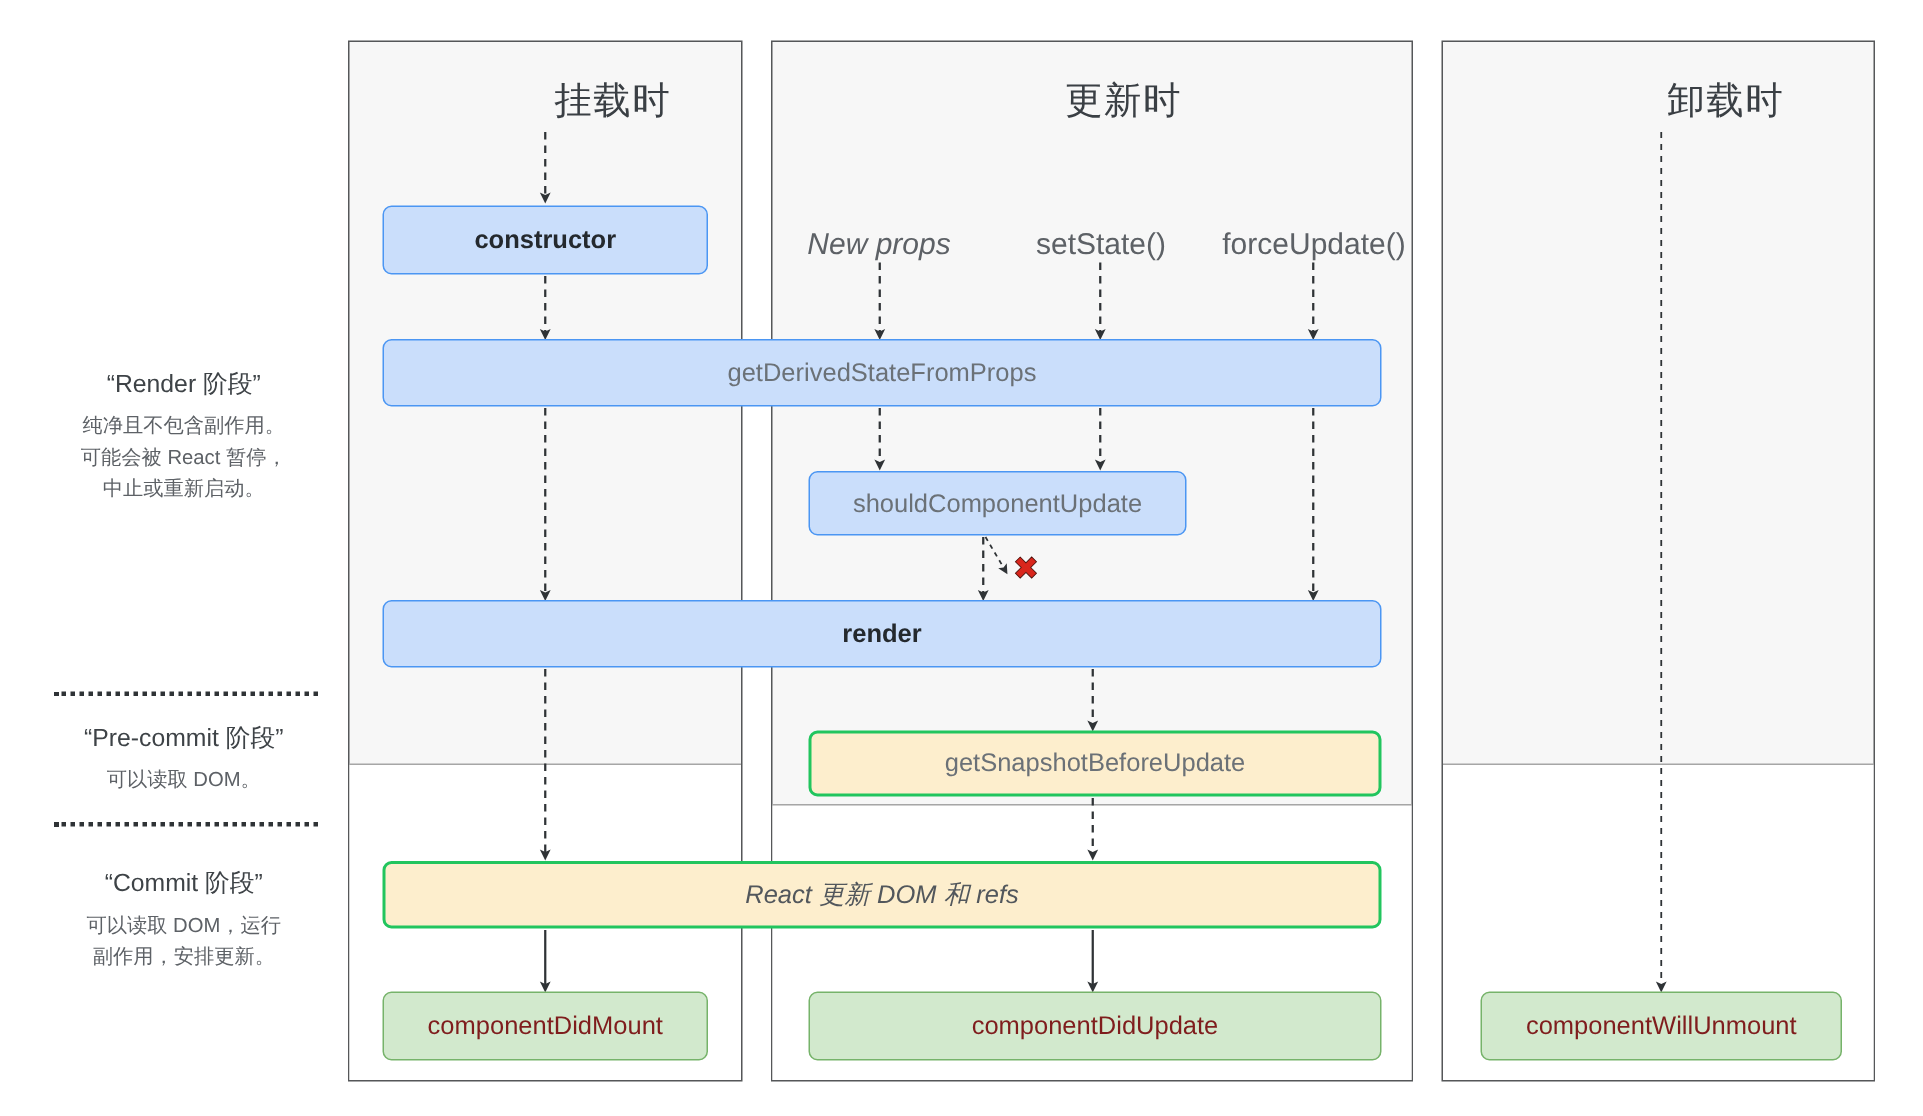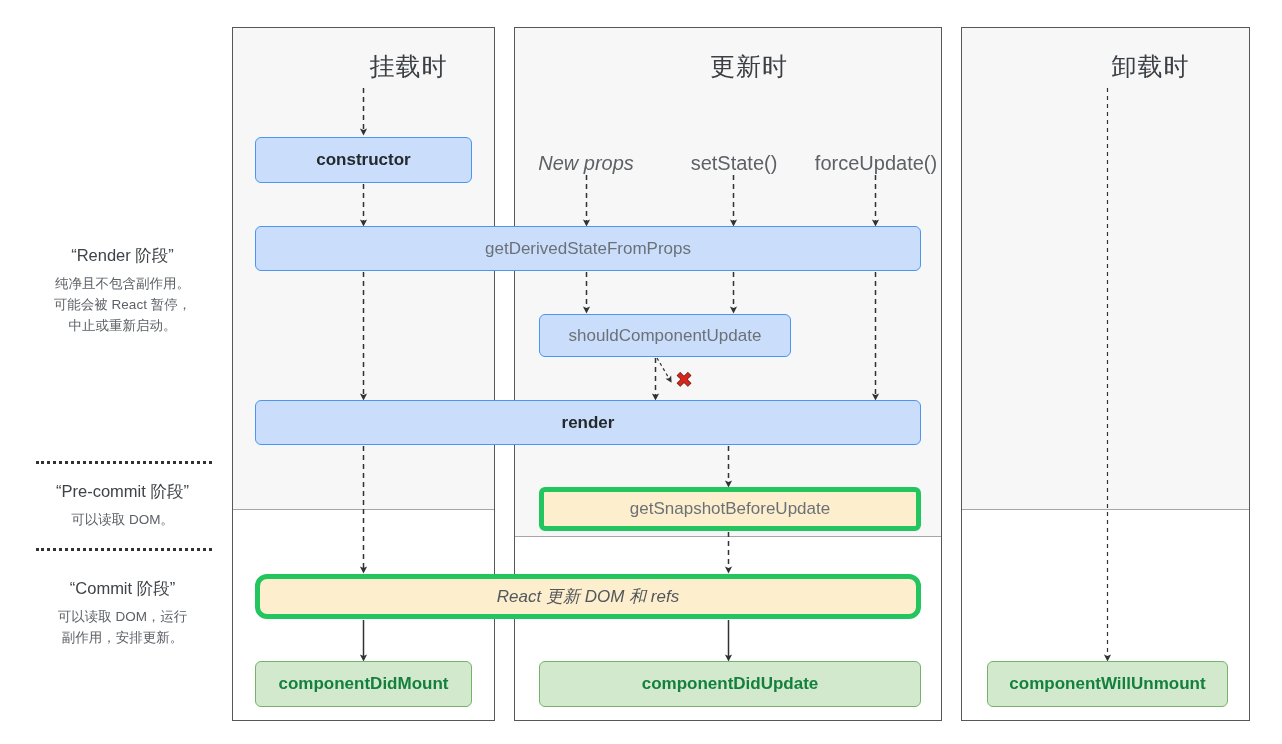--- a/index.html
+++ b/index.html
@@ -83,37 +83,37 @@
     font-size: 17px;
     white-space: nowrap;
   }
   .node.blue {
     background: #cadefb;
     border: 1px solid #4b96f3;
     text-align: center;
   }
   .node.yellow {
     background: #fdeecd;
-    border: 5px solid #22c55e;
+    border: 2px solid #22c55e;
   }
   .node.green {
     background: #d2e9cd;
     border: 1px solid #76b36a;
   }
   .node.bold {
     font-weight: bold;
     color: #24292e;
   }
   .node.muted {
     color: #6b7177;
     font-weight: 400;
   }
   .node.dark {
-    color: #15803d;
-    font-weight: 700;
+    color: #7f1d1d;
+    font-weight: 400;
   }
   .node.italic {
     font-style: italic;
     color: #52575c;
   }
 
   
   .trigger {
     position: absolute;
     text-align: center;
@@ -231,21 +231,21 @@
   <div class="node blue bold" style="left:255px; top:137px; width:217px; height:46px;">constructor</div>
 
   <div class="node blue muted" style="left:255px; top:226px; width:666px; height:45px;">getDerivedStateFromProps</div>
 
   <div class="node blue muted" style="left:539px; top:314px; width:252px; height:43px;">shouldComponentUpdate</div>
 
   <div class="node blue bold" style="left:255px; top:400px; width:666px; height:45px;">render</div>
 
   <div class="node yellow muted" style="left:539px; top:487px; width:382px; height:44px;">getSnapshotBeforeUpdate</div>
 
-  <div class="node yellow italic" style="left:255px; top:574px; width:666px; height:45px;border-radius:12px;">React 更新 DOM 和 refs</div>
+  <div class="node yellow italic" style="left:255px; top:574px; width:666px; height:45px;">React 更新 DOM 和 refs</div>
 
   <div class="node green dark" style="left:255px; top:661px; width:217px; height:46px;">componentDidMount</div>
 
   <div class="node green dark" style="left:539px; top:661px; width:382px; height:46px;">componentDidUpdate</div>
 
   <div class="node green dark" style="left:987px; top:661px; width:241px; height:46px;">componentWillUnmount</div>
 
   <div style="position:absolute; left:671px; top:367px; width:26px; height:26px;
               color:#d9261c; font-size:21px; font-weight:bold; line-height:26px;
               text-align:center; -webkit-text-stroke:0.6px #4a0c06;">✖</div>

